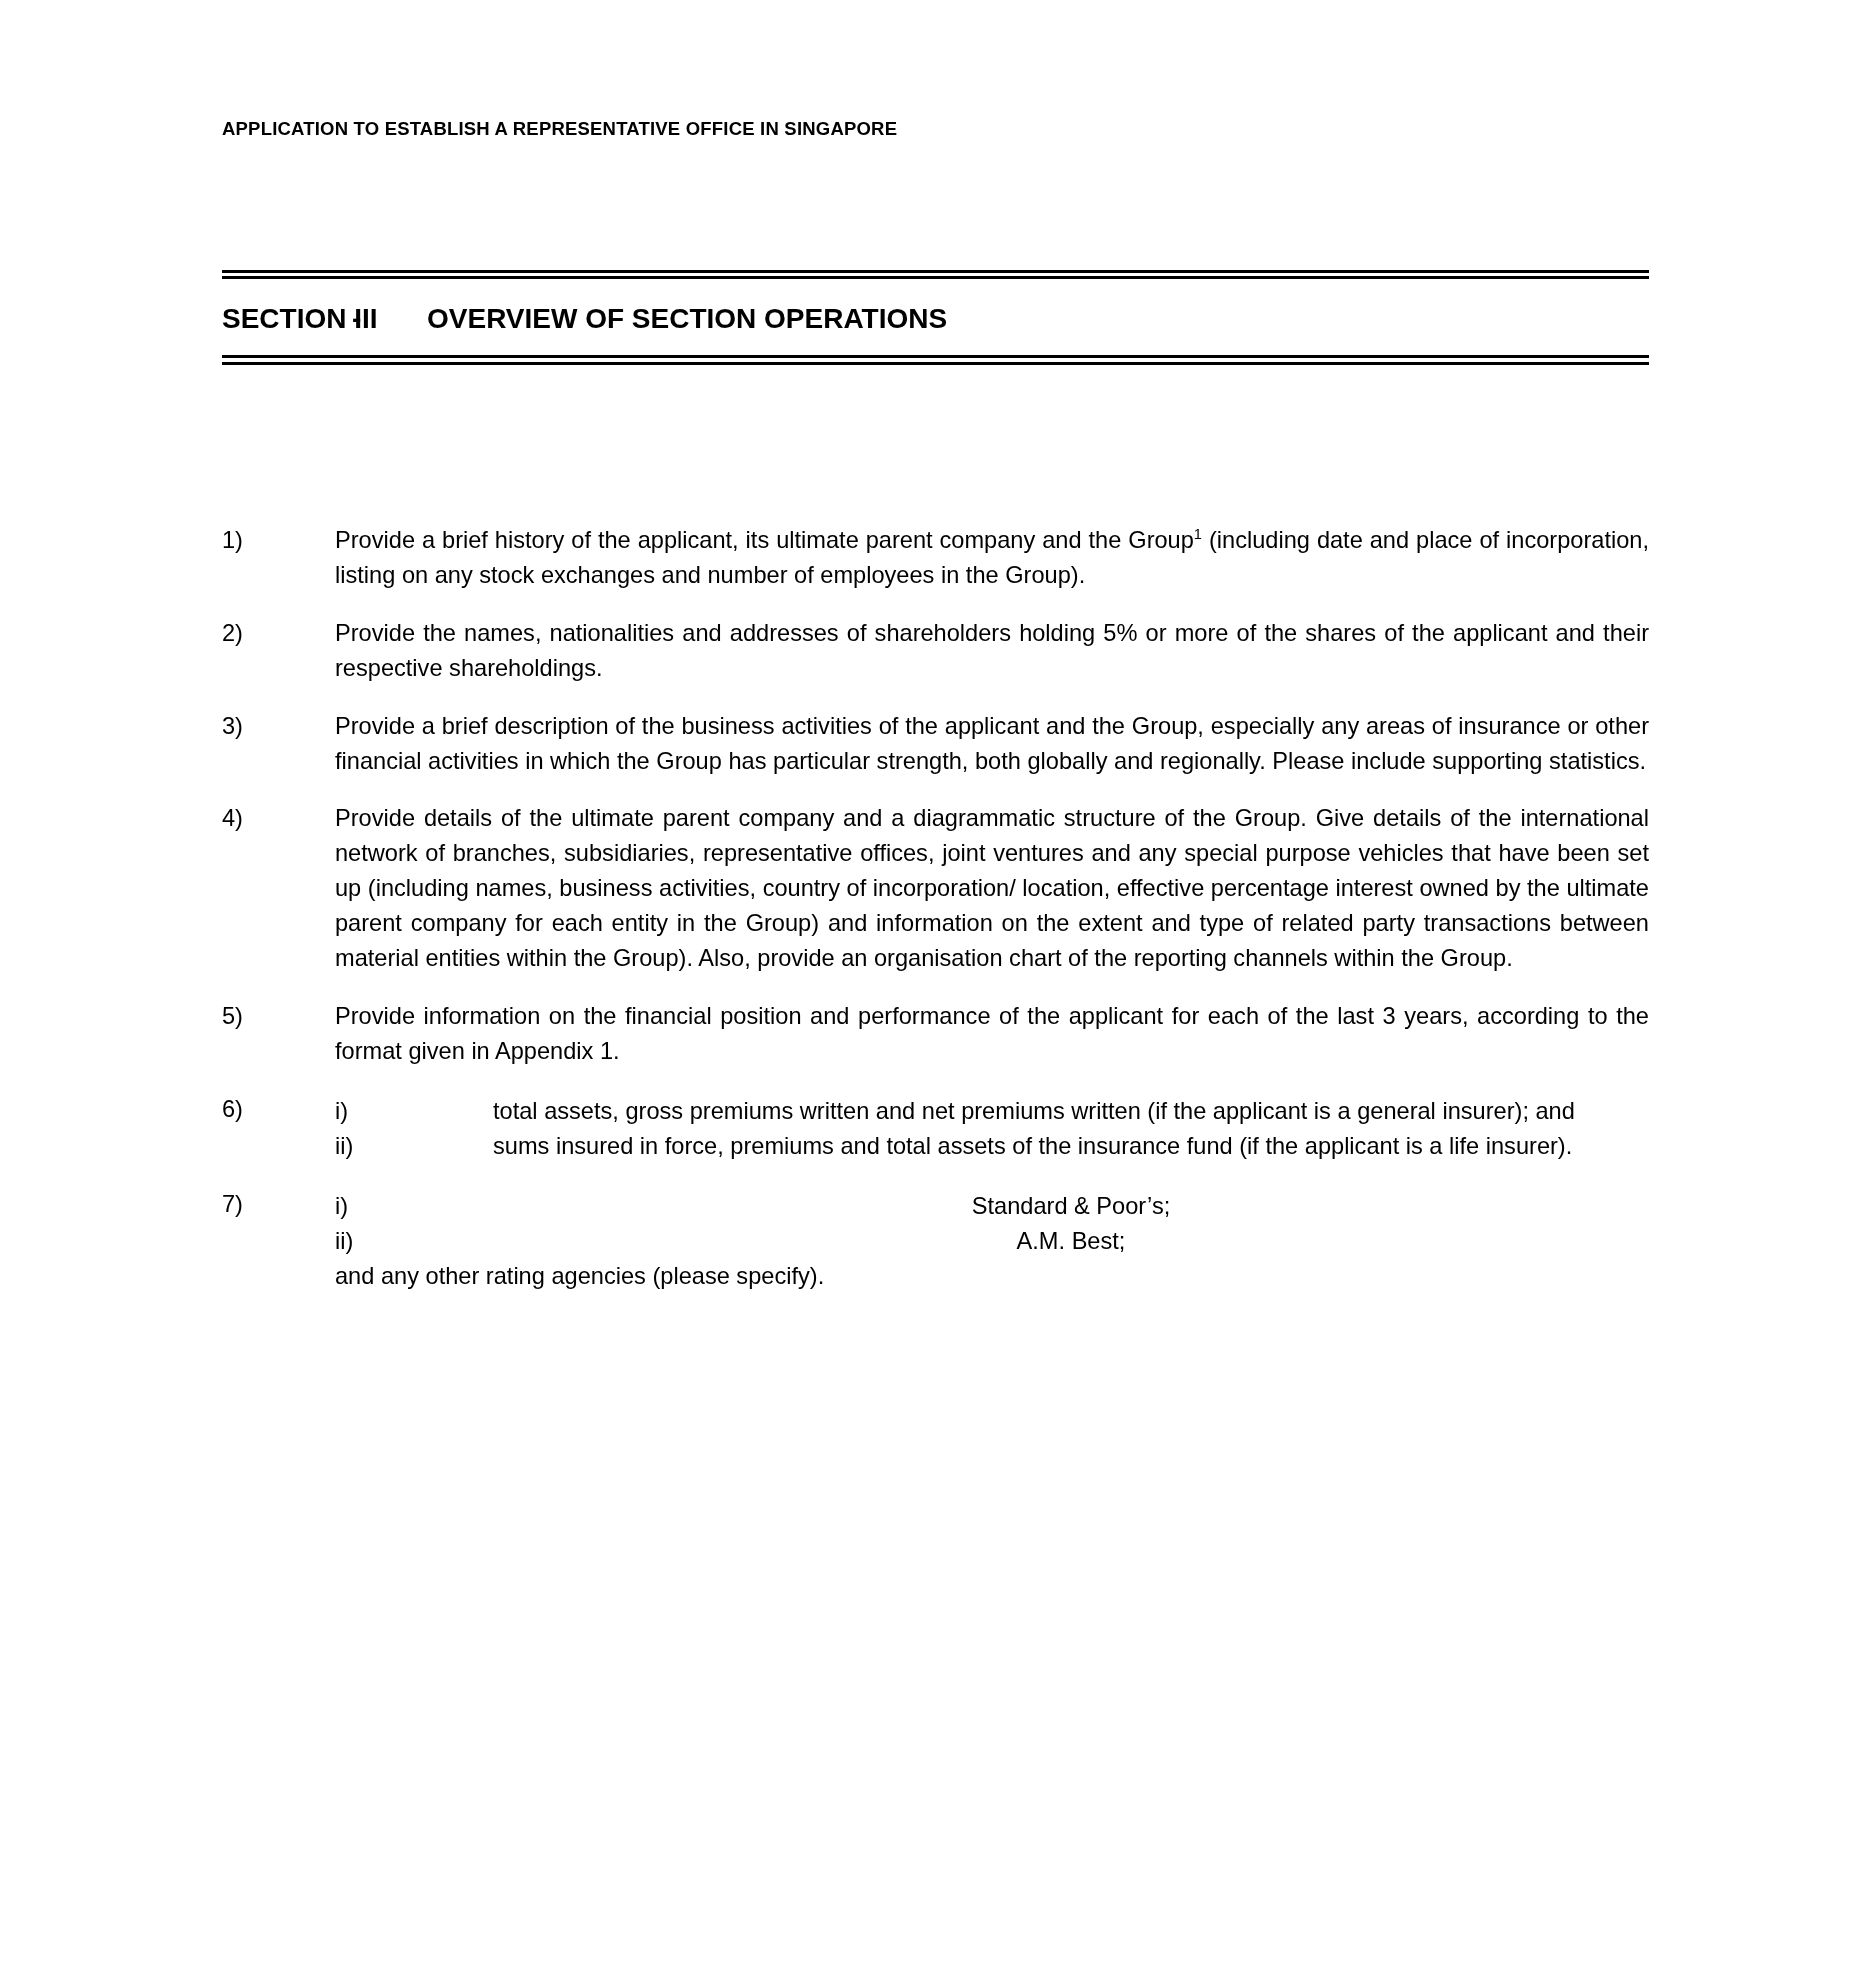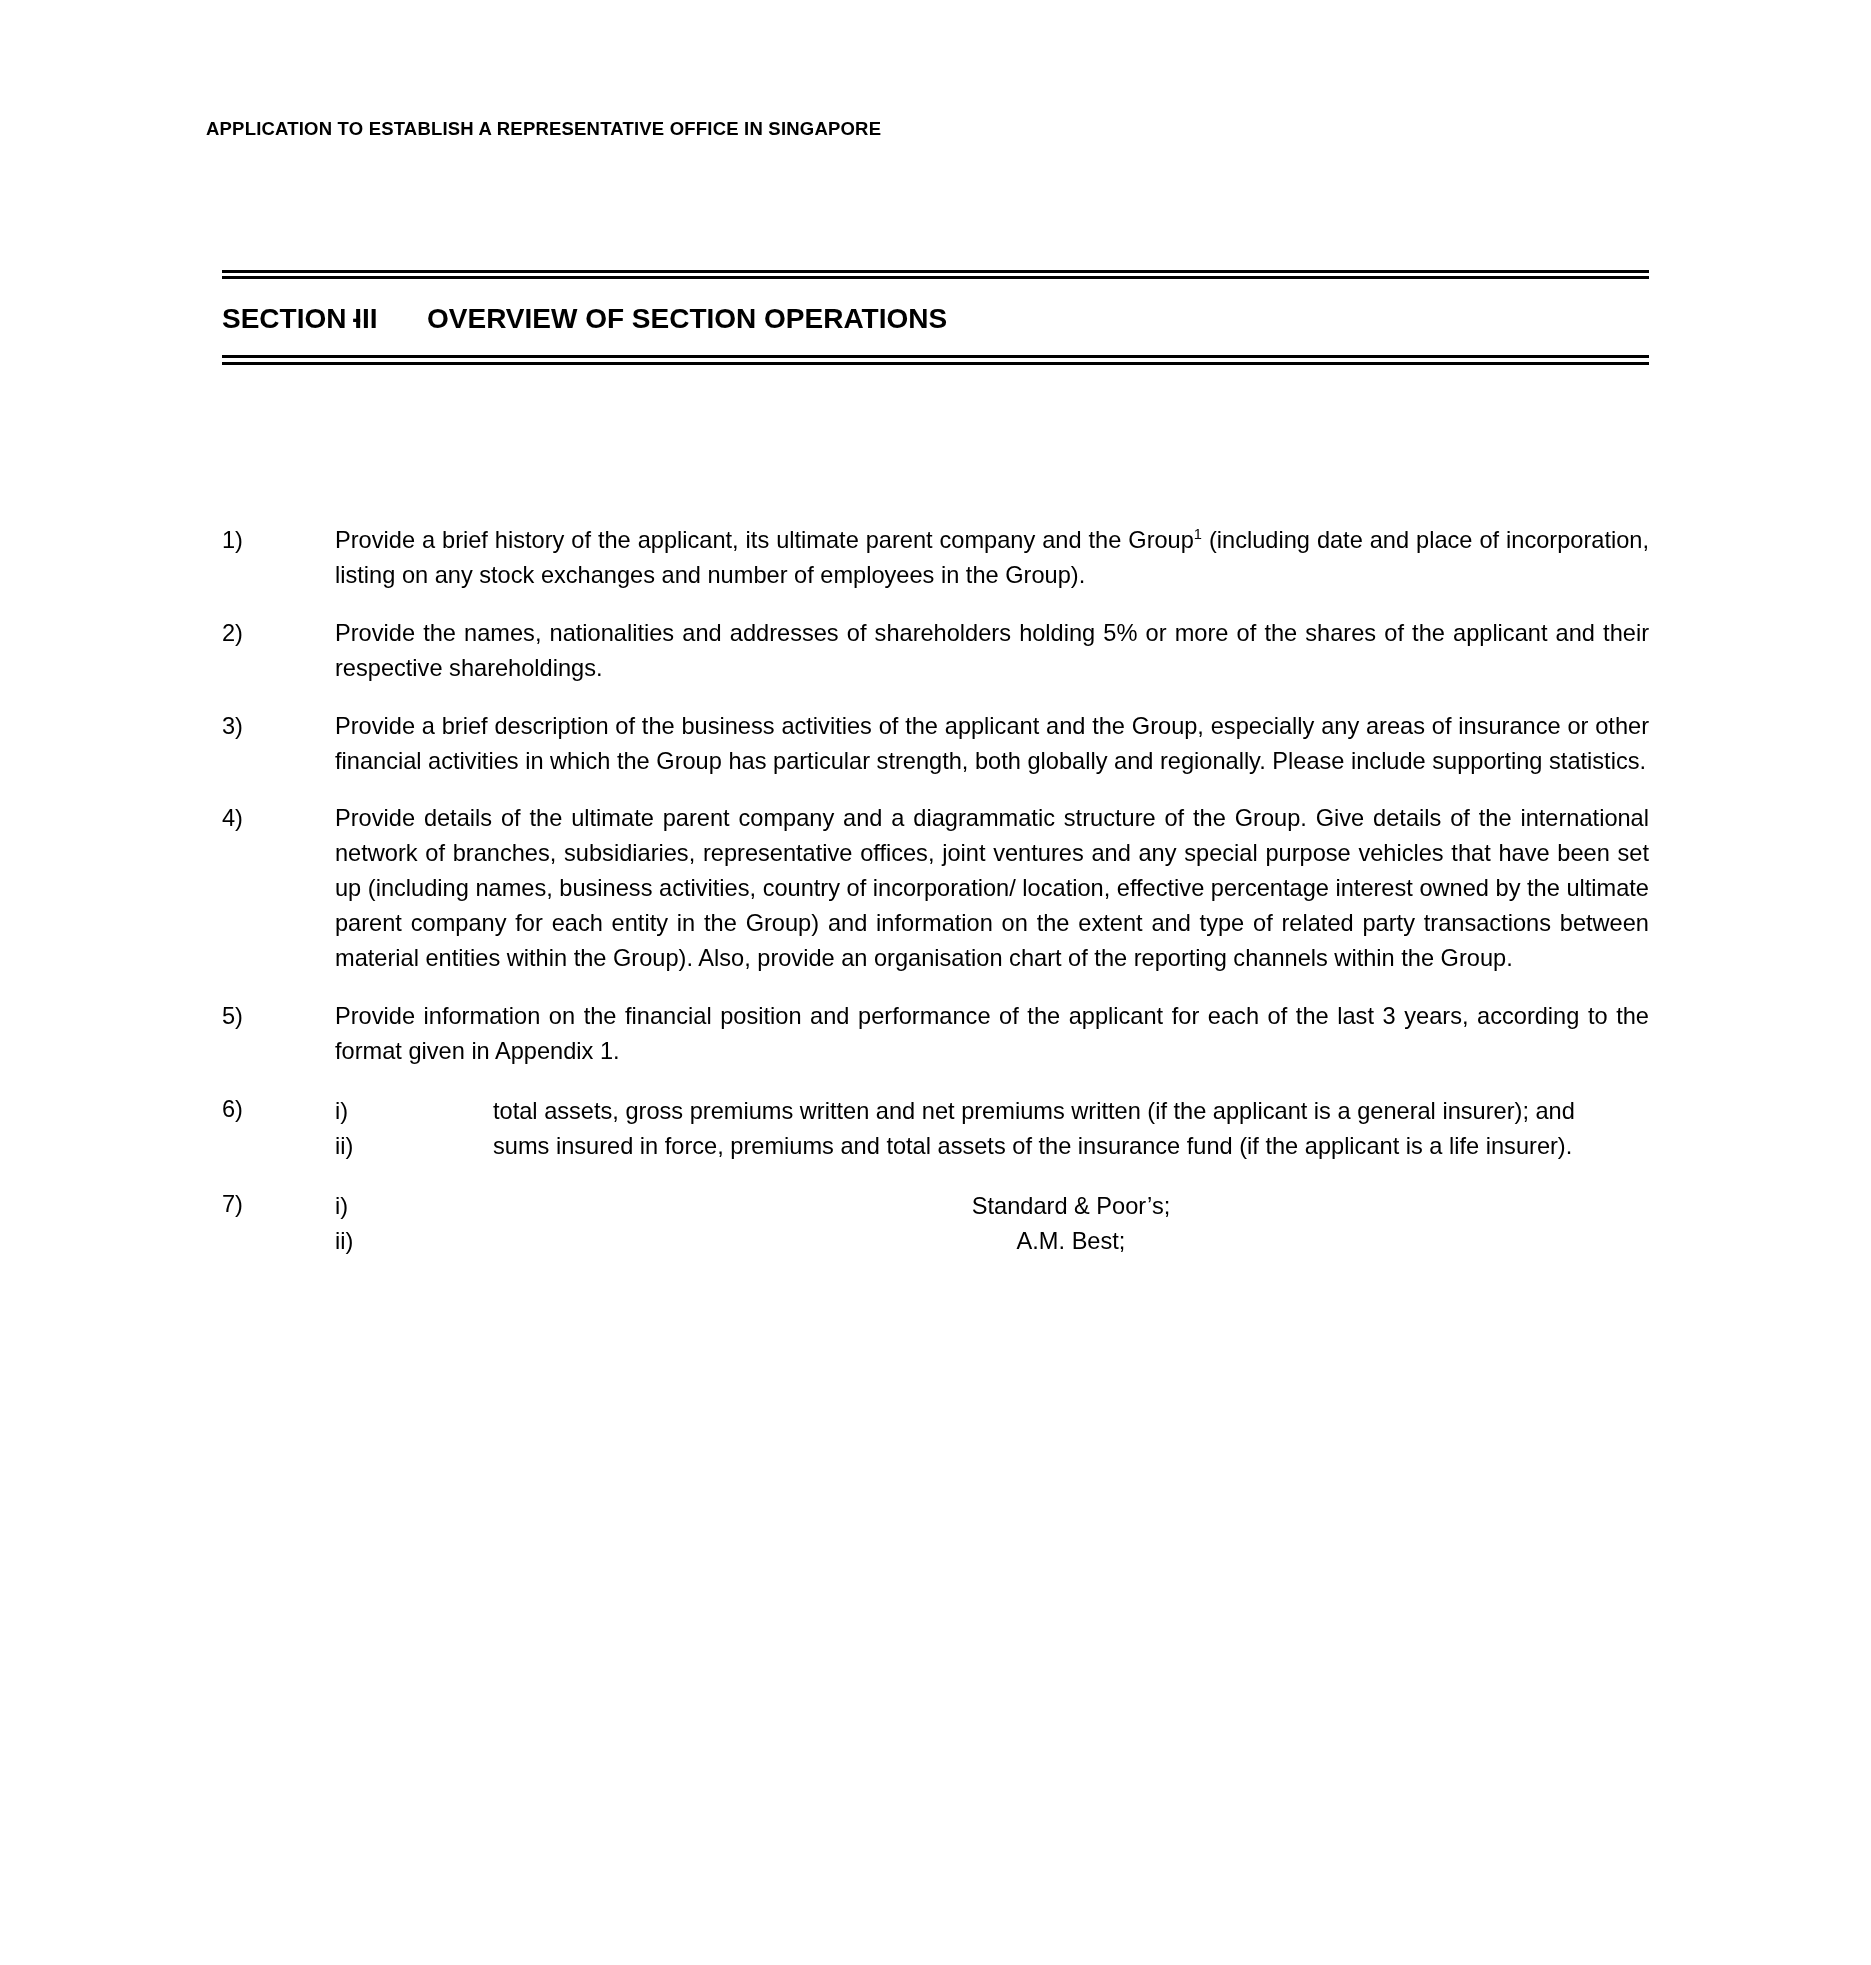--- a/index.html
+++ b/index.html
@@ -17,21 +17,21 @@
     height: 2647px;
     background: #ffffff;
     box-sizing: border-box;
     padding: 0;
     overflow: hidden;
   }
 
   
   .running-header {
     position: absolute;
-    left: 206px;
+    left: 222px;
     top: 118px;
     font-size: 18.5px;
     font-weight: bold;
     letter-spacing: 0.2px;
     white-space: nowrap;
   }
   
   .rule-double {
     width: 100%;
     height: 9.4px;
@@ -191,19 +191,20 @@
         <div class="sublist">
           <div class="subitem">
             <span class="submarker">i)</span>
             <span class="subcontent noj">Standard &amp; Poor’s;</span>
           </div>
           <div class="subitem">
             <span class="submarker">ii)</span>
             <span class="subcontent noj">A.M. Best;</span>
           </div>
         </div>
+        <div class="tail-line">and any other rating agencies (please specify).</div>
       </span>
     </div>
 
   </div>
 
 </div>
 
 
 </body></html>

